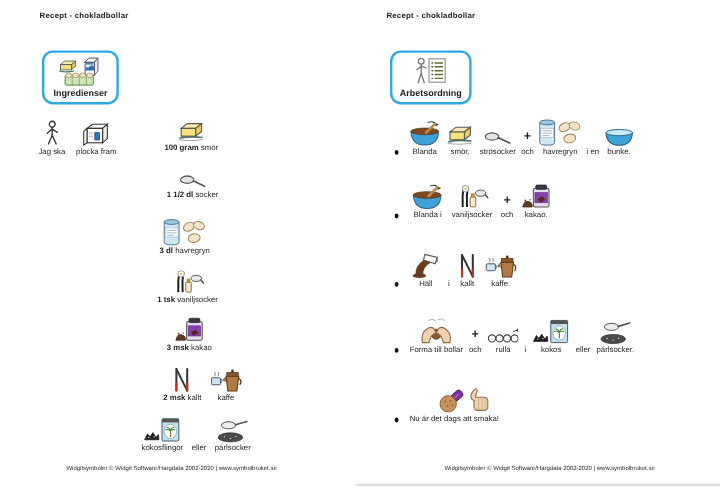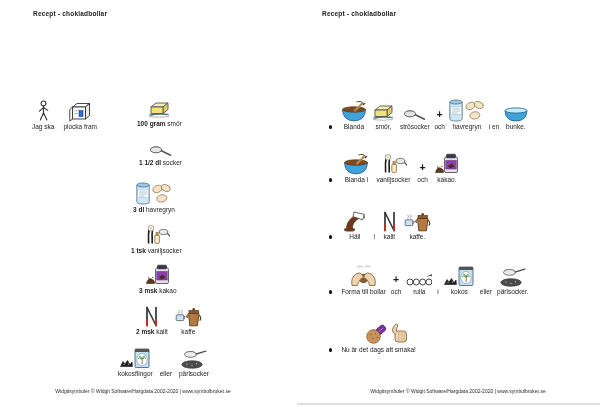--- a/index.html
+++ b/index.html
@@ -211,20 +211,26 @@
     <path d="M15.5 18.3 h1.6 M18.2 18.3 h7"></path>
   </g>
 </symbol>
 </defs>
 </svg>
 
 <div class="screen">
 
   <div class="hdr" style="left:33px;top:10px">Recept - chokladbollar</div>
 
+  <div class="catbox" style="left:35px;top:42px;width:64px;height:45px">
+    <svg class="ic i-ingbox">
+        <use href="#s-ingbox"></use>
+      </svg>
+    <span class="lbl">Ingredienser</span>
+  </div>
 
   <div class="row" style="left:32px;top:100px;gap:9px">
     <div class="unit">
       <svg class="ic i-person">
           <use href="#s-person"></use>
         </svg>
       <span class="w">Jag ska</span>
     </div>
     <div class="unit">
       <svg class="ic i-cupboard">
@@ -309,20 +315,26 @@
           <use href="#s-pearl"></use>
         </svg>
       <span class="w">pärlsocker</span>
     </div>
   </div>
 
   <div class="ftr" style="left:8px;top:388px;width:270px">Widgitsymboler © Widgit Software/Hargdata 2002-2020 | www.symbolbruket.se</div>
 
   <div class="hdr" style="left:322px;top:10px">Recept - chokladbollar</div>
 
+  <div class="catbox" style="left:325px;top:42px;width:68px;height:45px">
+    <svg class="ic i-worklist">
+        <use href="#s-worklist"></use>
+      </svg>
+    <span class="lbl">Arbetsordning</span>
+  </div>
 
   <div class="row" style="left:329px;top:99px;gap:4.5px">
     <span class="bullet"></span>
     <div class="unit">
       <svg class="ic i-mixbowl">
           <use href="#s-mixbowl"></use>
         </svg>
       <span class="w">Blanda</span>
     </div>
     <div class="unit">

